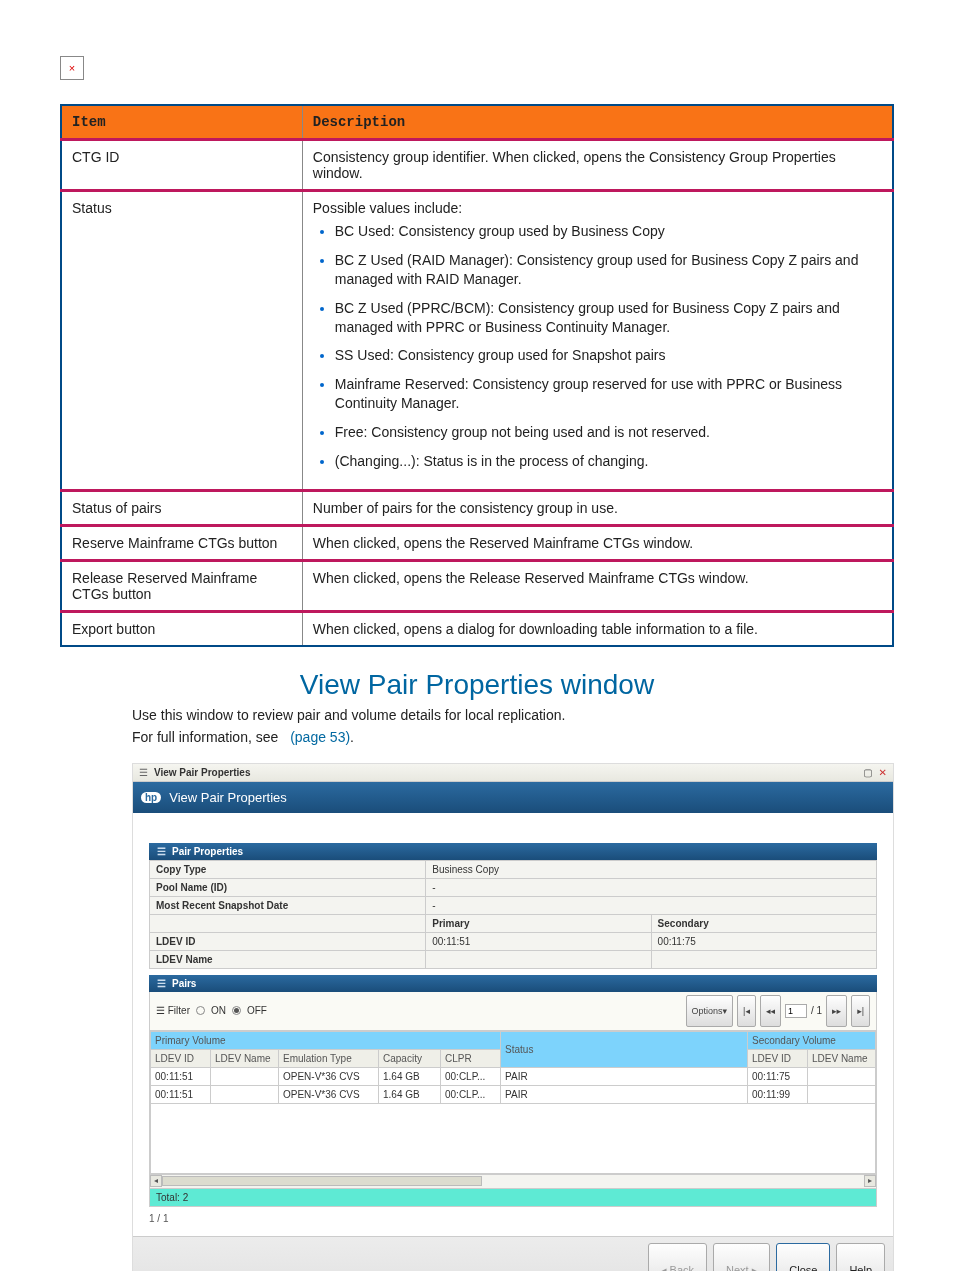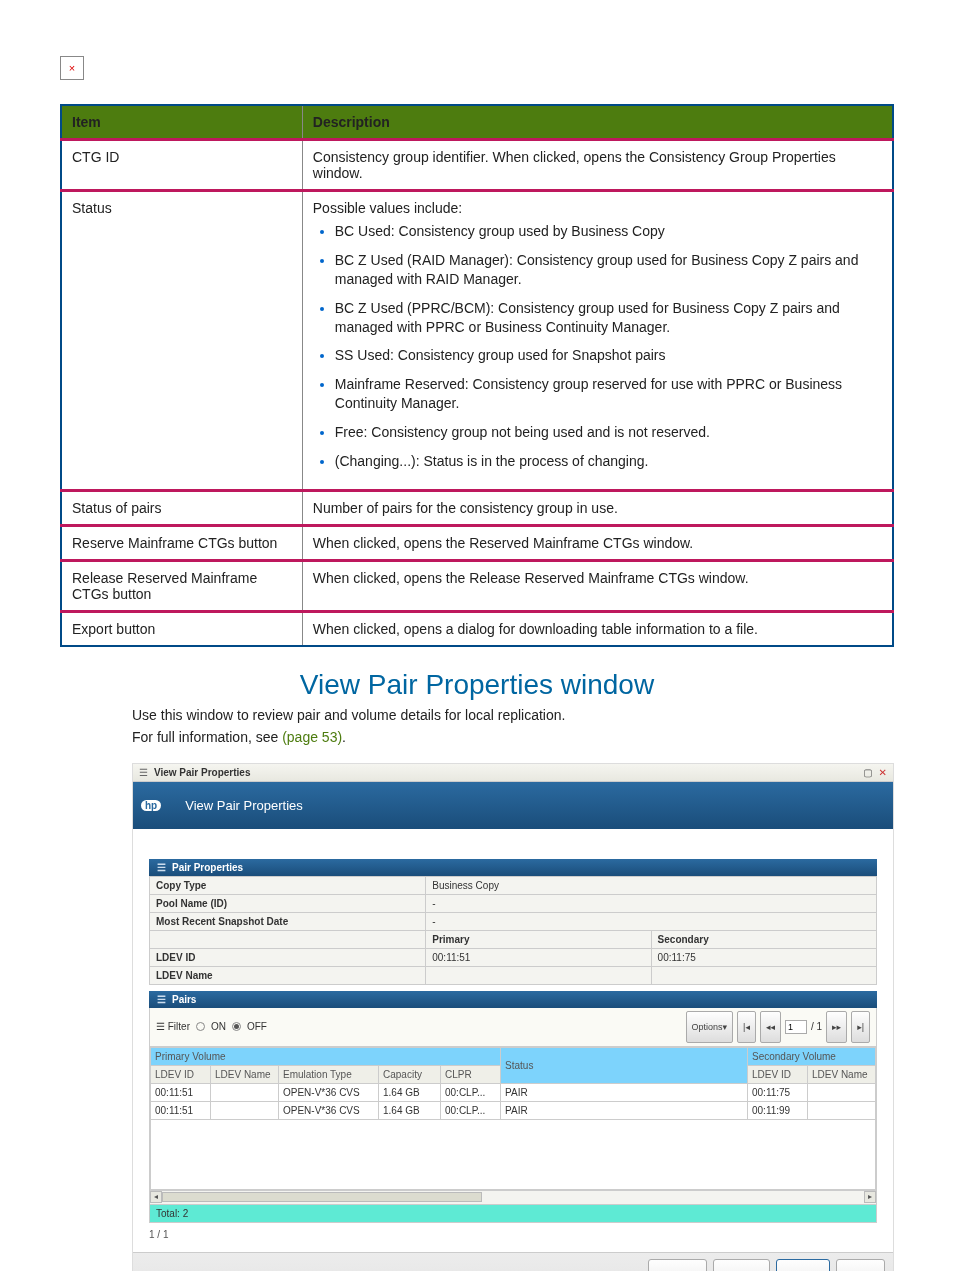--- a/index.html
+++ b/index.html
@@ -1,35 +1,35 @@
 <!DOCTYPE html>
 <html><head>
 <meta charset="utf-8">
 <style>
   * { box-sizing: border-box; }
   body { margin: 0; background: #fff; font-family: Arial, Helvetica, sans-serif; color: #222; width: 954px; }
   .page { padding: 56px 60px 30px 60px; }
   .small-box { width: 24px; height: 24px; border: 1px solid #888; display: flex; align-items: center; justify-content: center; margin-bottom: 24px; font-size: 11px; color: #d00; }
   table.doc-table { border-collapse: collapse; width: 100%; border: 2px solid #004a87; }
-  table.doc-table th { background: #4d7c0f; text-align: left; font-weight: bold; font-size: 14px; padding: 8px 10px; border-bottom: 2px solid #004a87; }
+  table.doc-table th { background: #f97316; text-align: left; font-weight: bold; font-size: 14px; padding: 8px 10px; border-bottom: 2px solid #004a87; font-family: Liberation Mono, monospace; }
   table.doc-table th + th,
   table.doc-table td + td { border-left: 1px solid #888; }
   table.doc-table td { font-size: 14px; padding: 8px 10px; vertical-align: top; border-top: 3px solid #be185d; }
   table.doc-table ul { margin: 6px 0 0 0; padding-left: 22px; }
   table.doc-table ul li { margin-bottom: 10px; line-height: 1.35; }
   table.doc-table ul li::marker { color: #0066cc; }
   h2.section { color: #0066a1; font-weight: 400; font-size: 28px; margin: 22px 0 6px -72px; text-align: center; }
   p.body-p { font-size: 14px; margin: 4px 0 6px 0; }
-  p.body-p a { color: #4d7c0f; text-decoration: none; }
+  p.body-p a { color: #0369a1; text-decoration: none; margin-left: 8px; }
   .shot { margin-top: 18px; border: 1px solid #ddd; font-family: Verdana, Arial, sans-serif; font-size: 10px; color: #333; }
   .shot .titlebar { background: linear-gradient(#f5f5f0,#e8e8e0); padding: 3px 6px; display: flex; align-items: center; gap: 6px; border-bottom: 1px solid #ccc; }
   .shot .titlebar .chev { color: #666; }
   .shot .titlebar .ttl { font-weight: bold; }
   .shot .titlebar .ctrls { margin-left: auto; display: flex; gap: 6px; color: #555; }
-  .hp-bar { background: linear-gradient(#2b6aa0,#1a4d7a); color: #fff; padding: 16px 8px; display: flex; align-items: center; gap: 24px; font-size: 13px; }
+  .hp-bar { background: linear-gradient(#2b6aa0,#1a4d7a); color: #fff; padding: 8px 8px; display: flex; align-items: center; gap: 8px; font-size: 13px; }
   .hp-logo { background: #fff; color: #2b6aa0; border-radius: 10px; padding: 0 4px; font-size: 10px; font-weight: bold; }
   .shot-body { background: #fff; padding: 30px 16px 8px 16px; }
   .sec-head { background: linear-gradient(#2b6aa0,#1a4d7a); color: #fff; padding: 3px 8px; font-weight: bold; font-size: 10px; display:flex; align-items:center; gap:6px;}
   .sec-head .chev { color: #cde; }
   .prop-tbl { width: 100%; border-collapse: collapse; font-size: 10px; border-radius: 24px; }
   .prop-tbl td, .prop-tbl th { border: 1px solid #ccc; padding: 3px 6px; text-align: left; background: #f4f4f0; }
   .prop-tbl .lbl { font-weight: bold; width: 38%; }
   .pairs-bar { background: #fafaf5; border: 1px solid #ccc; border-top: none; padding: 3px 6px; display: flex; align-items: center; gap: 6px; font-size: 10px; }
   .pairs-bar .right { margin-left: auto; display: flex; align-items: center; gap: 4px; }
   .mini-btn { background: linear-gradient(#fefefe,#ddd); border: 1px solid #aaa; border-radius: 2px; padding: 0 5px; height: 32px; display: inline-flex; align-items: center; font-size: 9px; color: #444; }

